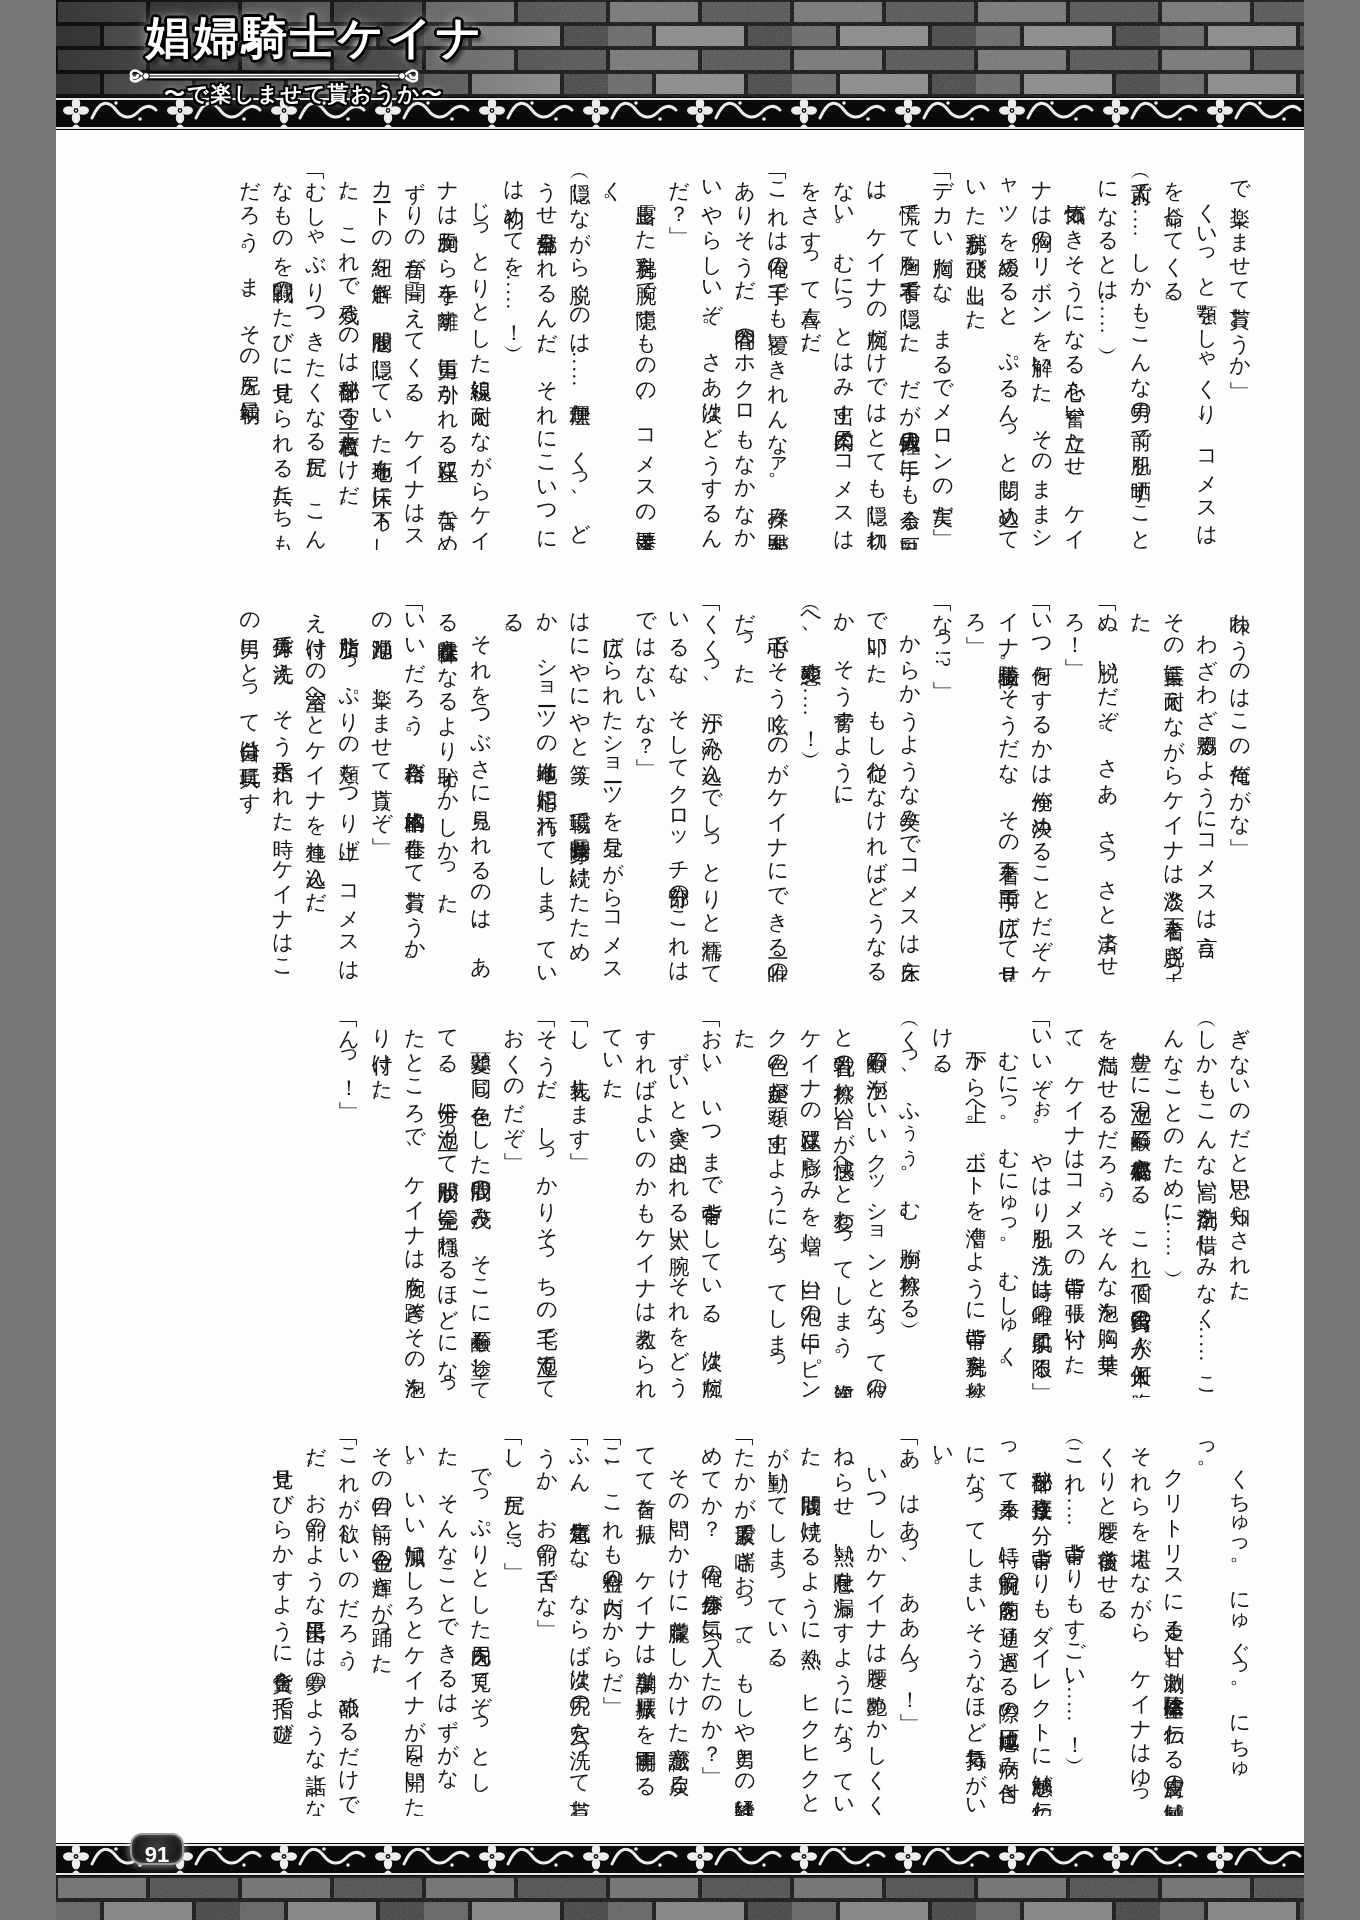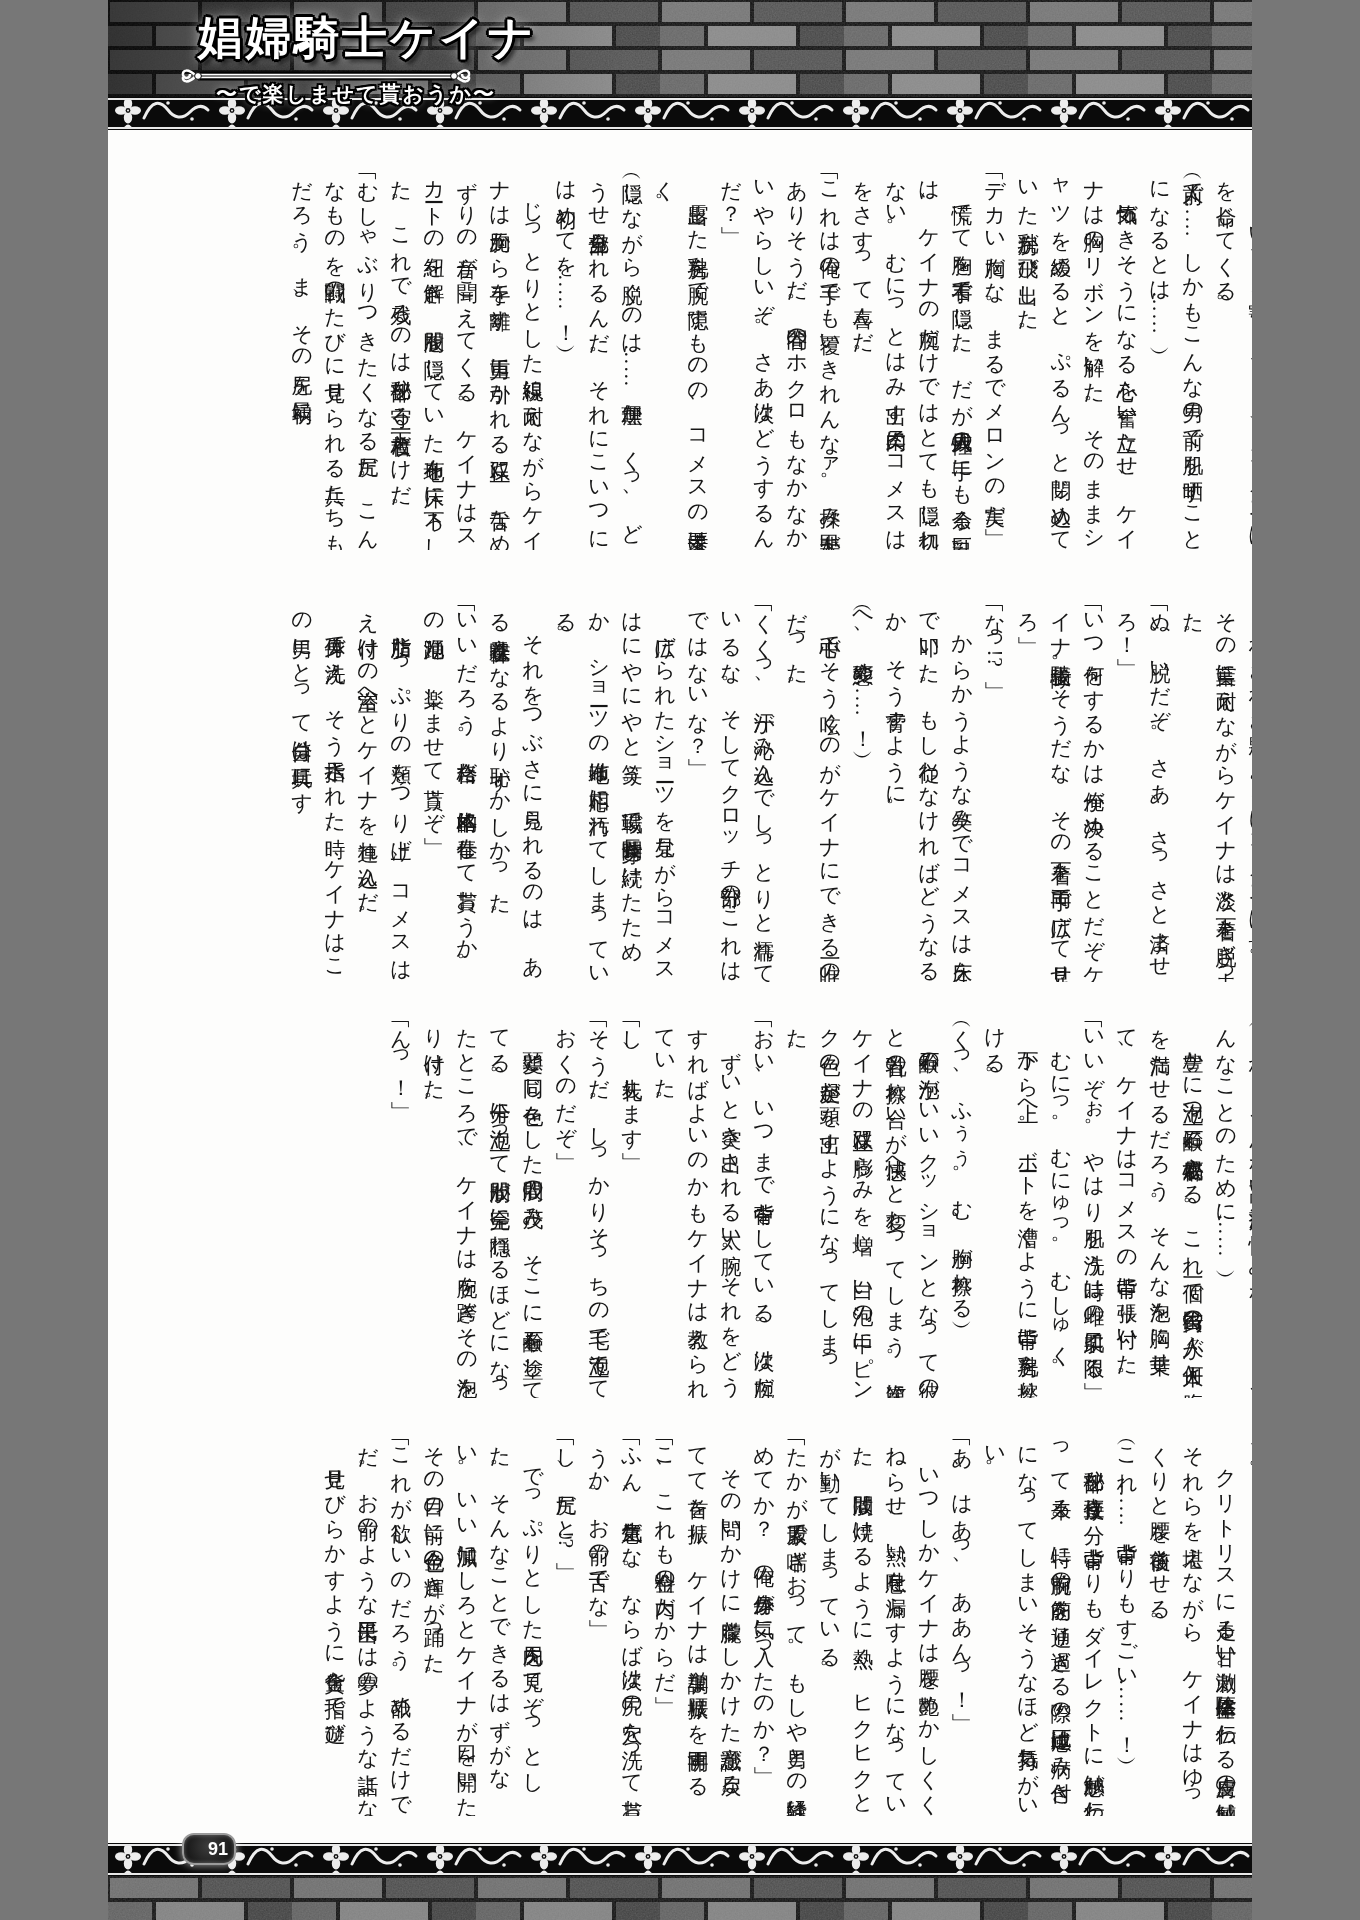--- a/index.html
+++ b/index.html
@@ -1,17 +1,17 @@
 <!DOCTYPE html>
 <html><head>
 <meta charset="utf-8">
 <style>
   html,body{margin:0;padding:0;background:#777;}
   .page{
-    position:relative; width:1144px; height:1920px; margin:0 auto;
+    position:relative; width:1248px; height:1920px; margin:0 auto;
     background:#fdfdfc; overflow:hidden;
     font-family:"Liberation Serif","DejaVu Serif",serif;
   }
   
   .brickstrip{position:absolute; left:0; display:block;}
   #brick-top{top:0;}
   #brick-bottom{top:1876px;}
   
   .series-title{
     position:absolute; left:90px; top:8px; z-index:6;
@@ -39,23 +39,23 @@
   .band{position:absolute; left:0; width:1360px; height:33px; display:block;}
   #band-top{top:97px;}
   #band-bottom{top:1843px;}
   
   .pagenum{
     position:absolute; left:74px; top:1833px; z-index:7;
     min-width:54px; height:32px; box-sizing:border-box;
     background:radial-gradient(circle at 50% 40%, #3d3d3d 0%, #171717 80%);
     border:2px solid #9a9a9a; border-radius:12px;
     color:#fff; font-family:"Liberation Sans","DejaVu Sans",sans-serif;
-    font-weight:bold; font-size:18px; line-height:28px; text-align:right;
+    font-weight:bold; font-size:22px; line-height:28px; text-align:center;
     box-shadow:0 0 9px rgba(255,255,255,.65), inset 0 0 4px rgba(255,255,255,.35);
-    padding:0 6px;
+    padding:6px 6px;
   }
   
   .vrow{
     position:absolute; left:72px; width:1128px; height:384px; overflow:hidden;
   }
   #row1{top:166px;}
   #row2{top:598px;}
   #row3{top:1014px;}
   #row4{top:1432px;}
   .vtext{

